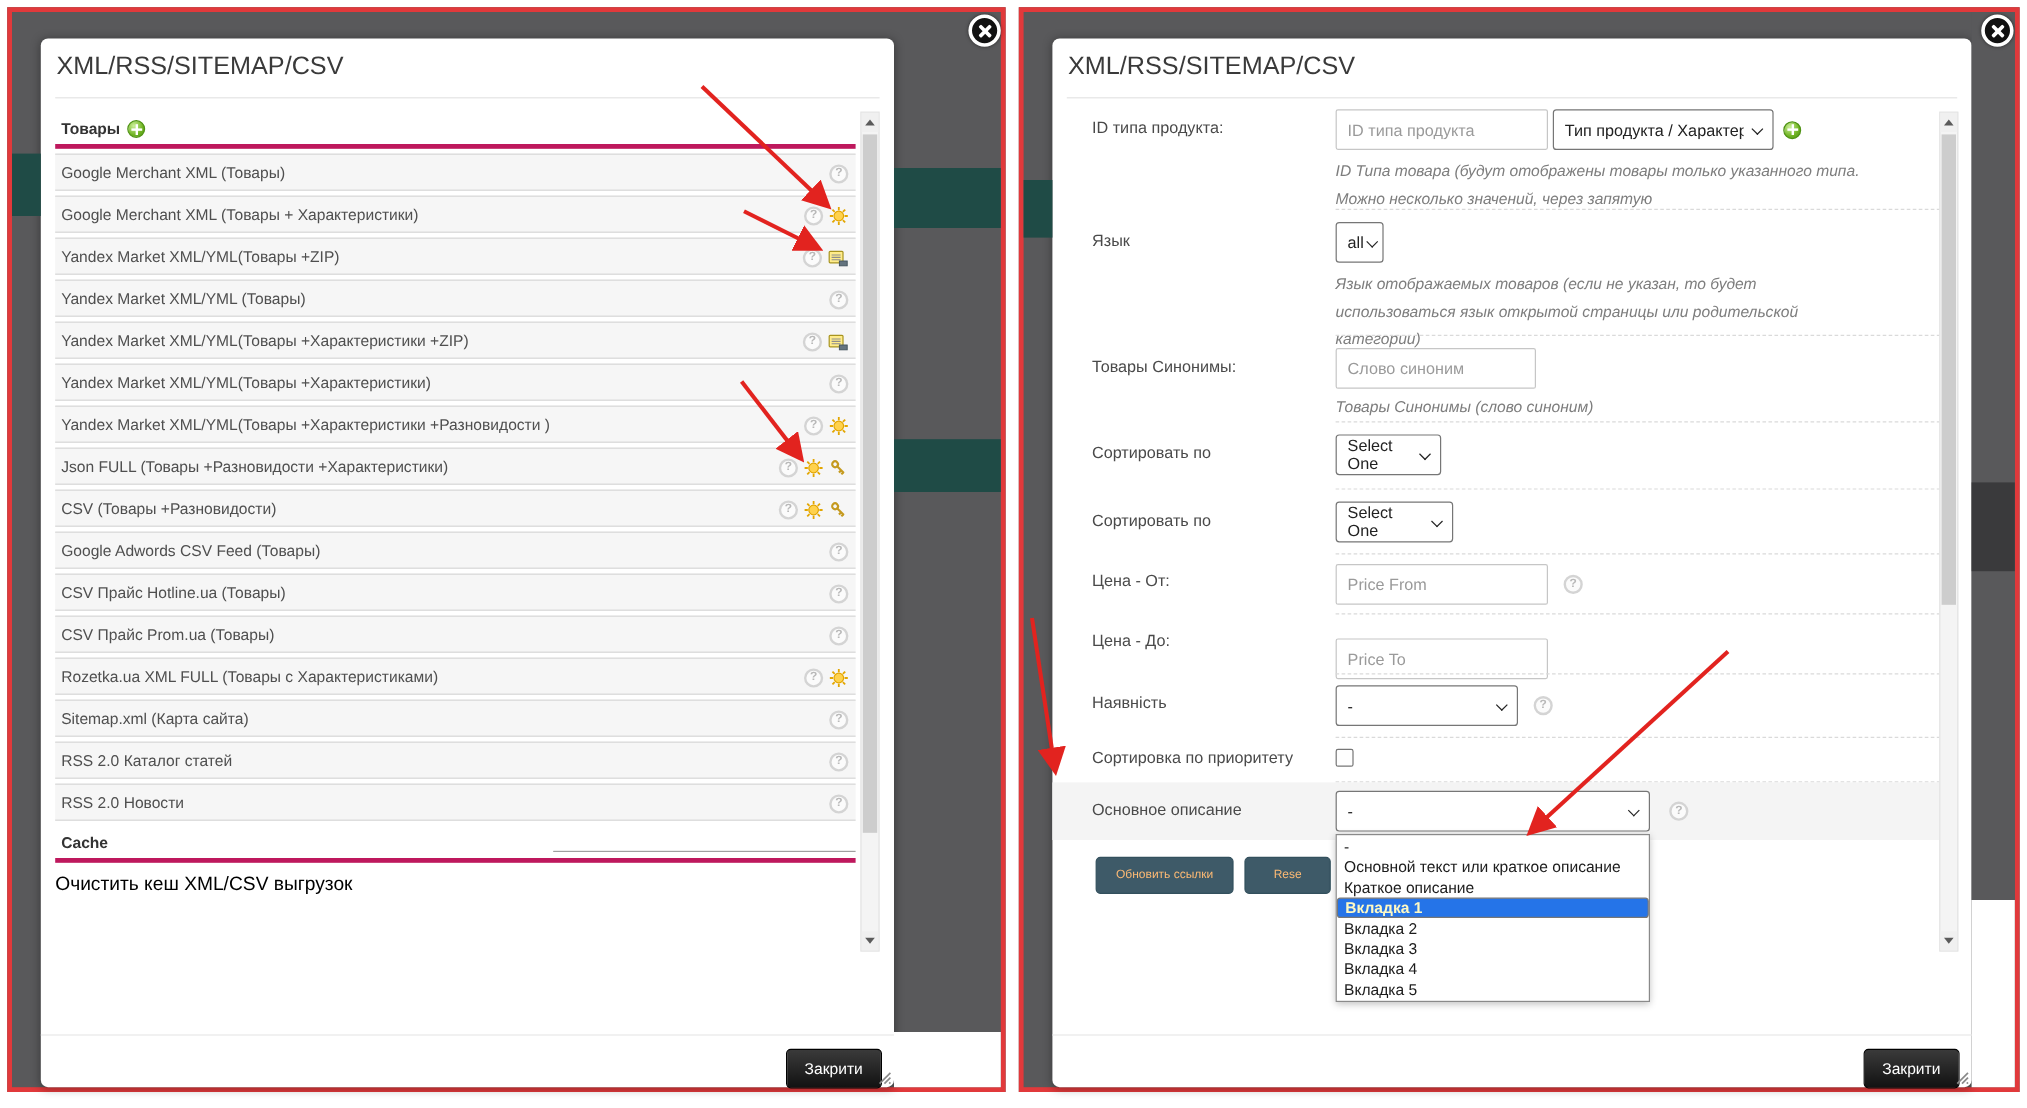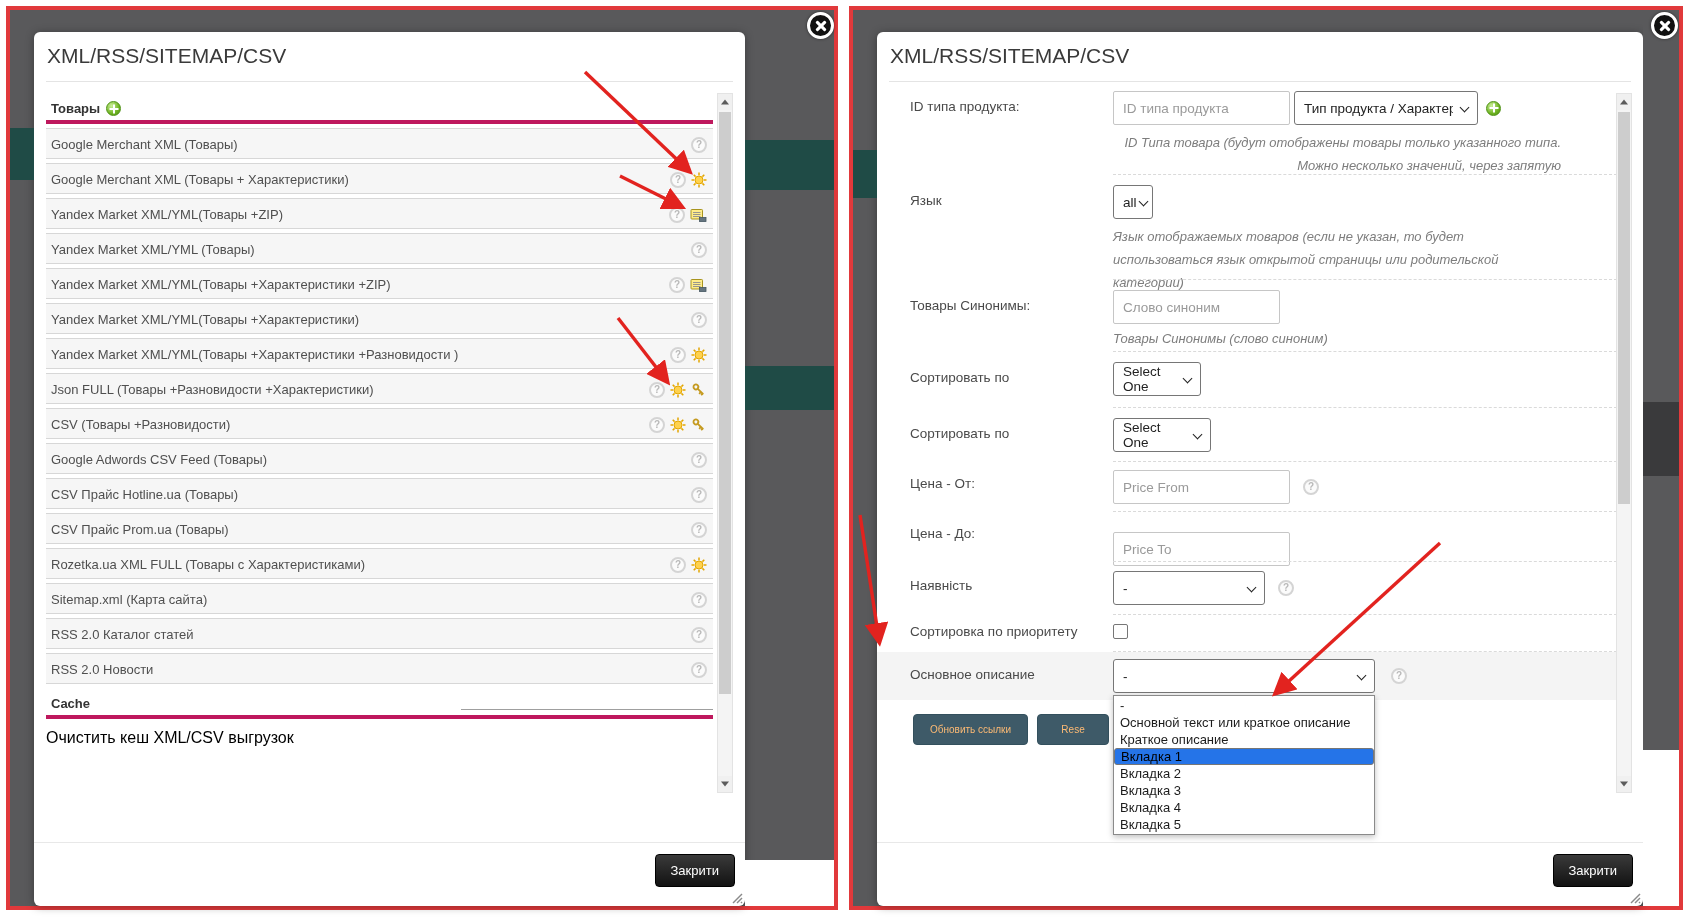--- a/index.html
+++ b/index.html
@@ -42,21 +42,21 @@
   
   .sbar { position:absolute; width:16px; background:#f4f4f4; border:1px solid #e3e3e3; }
   .sarr { position:absolute; left:0; width:14px; height:16px; background:#f0f0f0; }
   .sarr.up { top:0; } .sarr.dn { bottom:0; }
   .sarr span { position:absolute; left:50%; top:50%; width:0; height:0; border-left:4px solid transparent; border-right:4px solid transparent; }
   .sarr.up span { border-bottom:5px solid #5b5b5b; transform:translate(-50%,-50%); }
   .sarr.dn span { border-top:5px solid #5b5b5b; transform:translate(-50%,-50%); }
   .sthumb { position:absolute; left:1px; width:12px; background:#cdcdcd; }
 
   
-  .mfoot { position:absolute; left:0; right:0; bottom:0; height:64px; border-top:1px solid #e8e8e8; }
+  .mfoot { position:absolute; left:0; right:0; bottom:0; height:44px; border-top:1px solid #e8e8e8; }
   .btn-dark { position:absolute; right:10px; top:11px; padding:8px 15px; font-size:13px; color:#fff;
               background:linear-gradient(#3a3a3a,#121212); border:1px solid #000; border-radius:4px; cursor:pointer; }
   .grip { position:absolute; right:2px; bottom:2px; }
 
   
   .close { position:absolute; top:2px; width:27px; height:27px; border-radius:50%; background:#111;
            border:3px solid #fff; box-shadow:0 0 3px rgba(0,0,0,.55); z-index:30; cursor:pointer; }
   .close::before, .close::after { content:''; position:absolute; left:50%; top:50%; width:13px; height:3px; background:#fff; border-radius:1px; }
   .close::before { transform:translate(-50%,-50%) rotate(45deg); }
   .close::after  { transform:translate(-50%,-50%) rotate(-45deg); }
@@ -79,21 +79,21 @@
   .cbx { width:15px; height:15px; border:1px solid #767676; border-radius:2px; background:#fefefe; margin-top:3px; cursor:pointer; }
   .band { background:#f4f4f4; }
 
   .btnrow { margin:14px 0 0 36px; display:flex; gap:9px; }
   .btn-slate { padding:9px 16px; font-size:10px; color:#fdba74; background:#3e5a68; border:1px solid #33505d;
                border-radius:4px; cursor:pointer; white-space:nowrap; }
 
   .dd { position:absolute; left:236px; top:663px; width:262px; background:#fff; border:1px solid #8a8a8a;
         z-index:20; padding:1px 0; box-shadow:0 2px 6px rgba(0,0,0,.25); }
   .dd-opt { height:17px; line-height:17px; font-size:13px; color:#1c1c1c; padding-left:6px; white-space:nowrap; overflow:hidden; cursor:pointer; }
-  .dd-opt.sel { background:#2574e8; color:#000000; }
+  .dd-opt.sel { background:#2574e8; color:#fef9c3;font-weight:bold; }
 
   .overlay { position:absolute; left:0; top:0; pointer-events:none; z-index:40; }
 </style>
 </head>
 <body>
 
 <div class="panel panel-left">
 
   <div class="modal" style="left:24px; top:22px; width:711px; height:874px;">
     <div class="mtitle">XML/RSS/SITEMAP/CSV</div>
@@ -381,21 +381,21 @@
         <span class="flabel">ID типа продукта:</span>
         <div class="fctrl">
           <div class="hstack">
             <input class="tin" style="width: 177px;" placeholder="ID типа продукта">
             <div class="sel" style="width:184px;">
               <span style="overflow:hidden; white-space:nowrap;">Тип продукта / Характерис</span>
               <span class="chev"></span>
             </div>
             <span class="plus" style="margin-left:4px;"></span>
           </div>
-          <div class="fhelp" style="width:448px;text-align:right;">ID Типа товара (будут отображены товары только указанного типа. Можно несколько значений, через запятую</div>
+          <div class="fhelp" style="width:448px;">ID Типа товара (будут отображены товары только указанного типа. Можно несколько значений, через запятую</div>
         </div>
       </div>
 
       <div class="frow sep" style="height:105px;">
         <span class="flabel">Язык</span>
         <div class="fctrl">
           <div class="sel" style="width:40px; padding-right:18px;">
             <span>all</span>
             <span class="chev" style="right:5px;"></span>
           </div>

